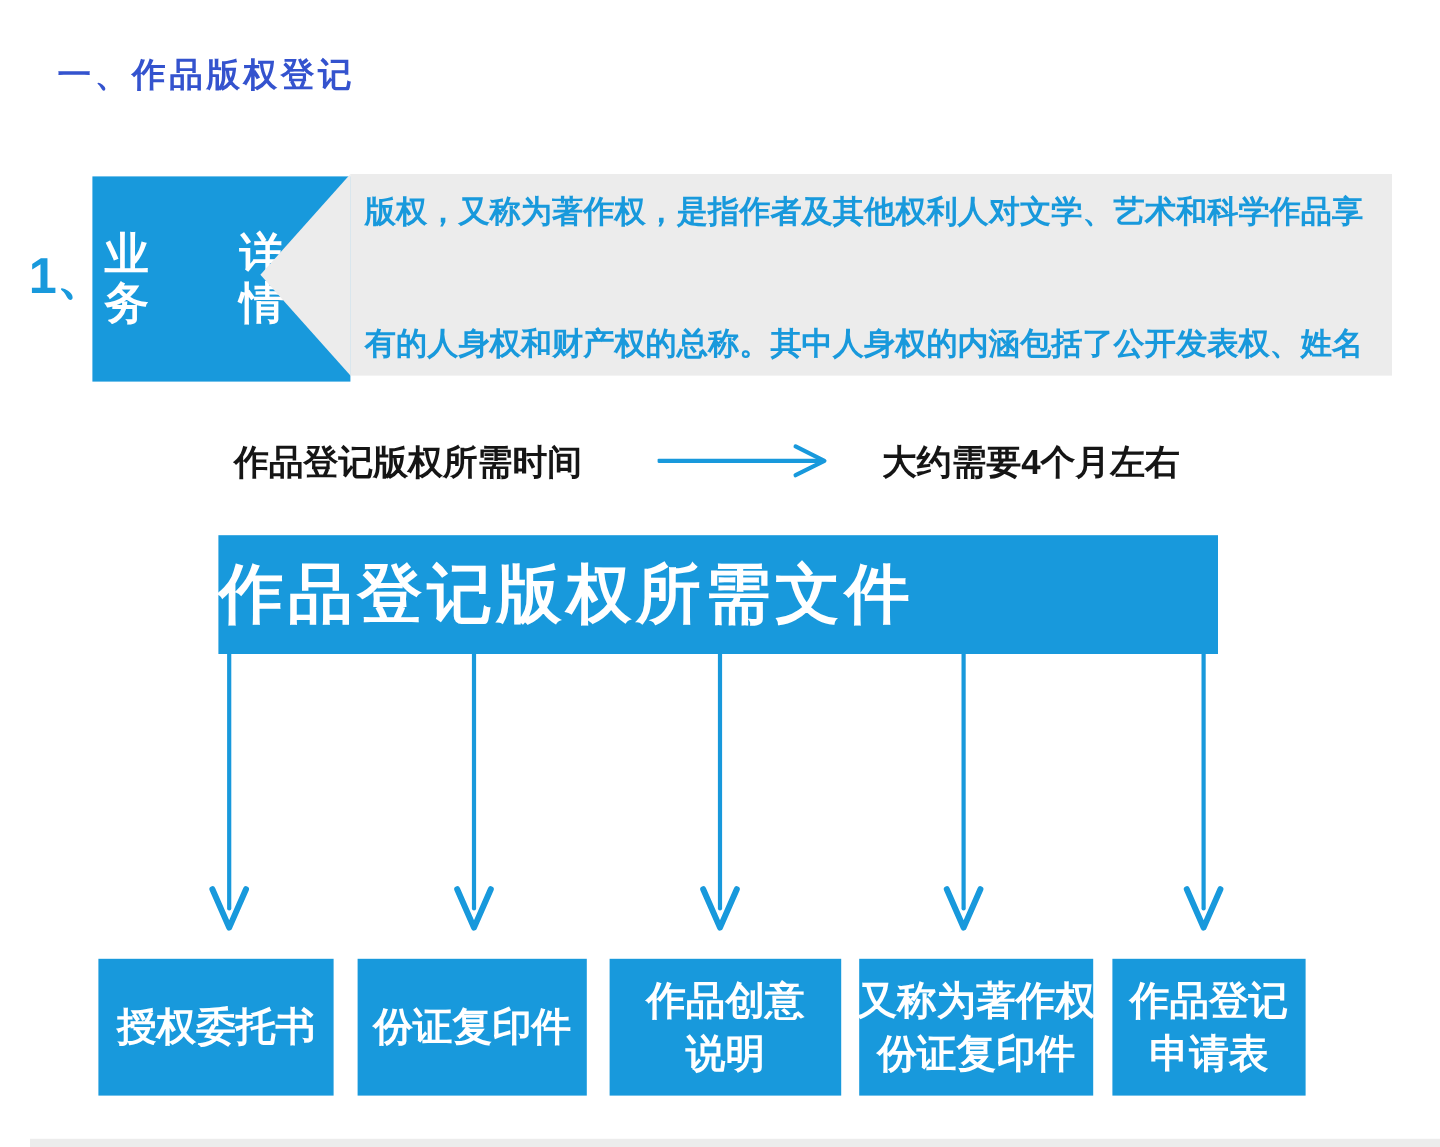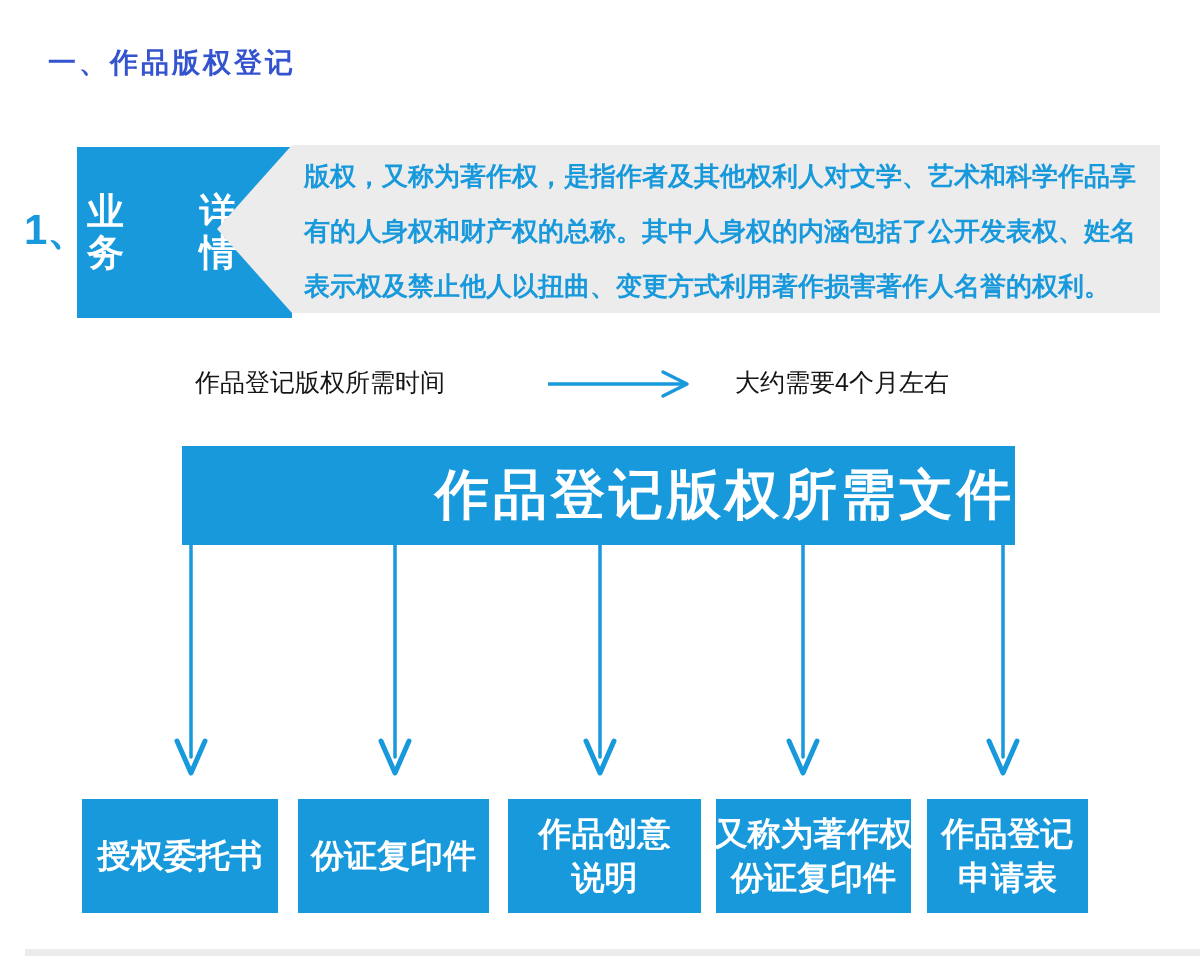--- a/index.html
+++ b/index.html
@@ -49,33 +49,33 @@
     border-top:84px solid transparent;
     border-bottom:84px solid transparent;
     border-right:75px solid var(--panel);
   }
   .desc-line{
     color:var(--accent);font-size:26px;font-weight:bold;
     line-height:1;white-space:nowrap;
   }
   .time-label,.time-value{
     position:absolute;top:366px;
-    font-size:25px;font-weight:normal;color:var(--ink);
+    font-size:29px;font-weight:bold;color:var(--ink);
     white-space:nowrap;
   }
   .time-label{left:195px;}
   .time-value{left:735px;}
   .h-arrow{position:absolute;left:548px;top:369px;}
   .h-arrow line,.h-arrow polyline{
     stroke:var(--accent);fill:none;stroke-linecap:round;stroke-linejoin:round;
   }
   .banner{
     position:absolute;left:182px;top:446px;width:833px;height:99px;
     background:var(--accent);
-    display:flex;align-items:center;justify-content:flex-end;
+    display:flex;align-items:center;justify-content:flex-start;
   }
   .banner-text{
     color:#fff;font-size:54px;font-weight:bold;letter-spacing:4px;
     font-family:"Liberation Serif","DejaVu Serif",serif;
     white-space:nowrap;
   }
   .v-arrow{position:absolute;top:545px;width:36px;height:235px;}
   .v-arrow line,.v-arrow polyline{
     stroke:var(--accent);fill:none;stroke-linecap:round;stroke-linejoin:round;
   }
@@ -107,21 +107,20 @@
   <div class="sec-num">1、</div>
 
   <div class="biz-box">
     <div class="biz-line">业务</div>
     <div class="biz-line">详情</div>
   </div>
 
   <div class="desc-panel">
     <div class="desc-line">版权，又称为著作权，是指作者及其他权利人对文学、艺术和科学作品享</div>
     <div class="desc-line">有的人身权和财产权的总称。其中人身权的内涵包括了公开发表权、姓名</div>
-    <div class="desc-line">表示权及禁止他人以扭曲、变更方式利用著作损害著作人名誉的权利。</div>
   </div>
 
   <div class="time-label">作品登记版权所需时间</div>
   <svg class="h-arrow" width="146" height="30" viewBox="0 0 146 30">
     <line x1="1" y1="15" x2="134" y2="15" stroke-width="3.5"></line>
     <polyline points="115,3 139,15 115,27" stroke-width="3.5"></polyline>
   </svg>
   <div class="time-value">大约需要4个月左右</div>
 
   <div class="banner">

